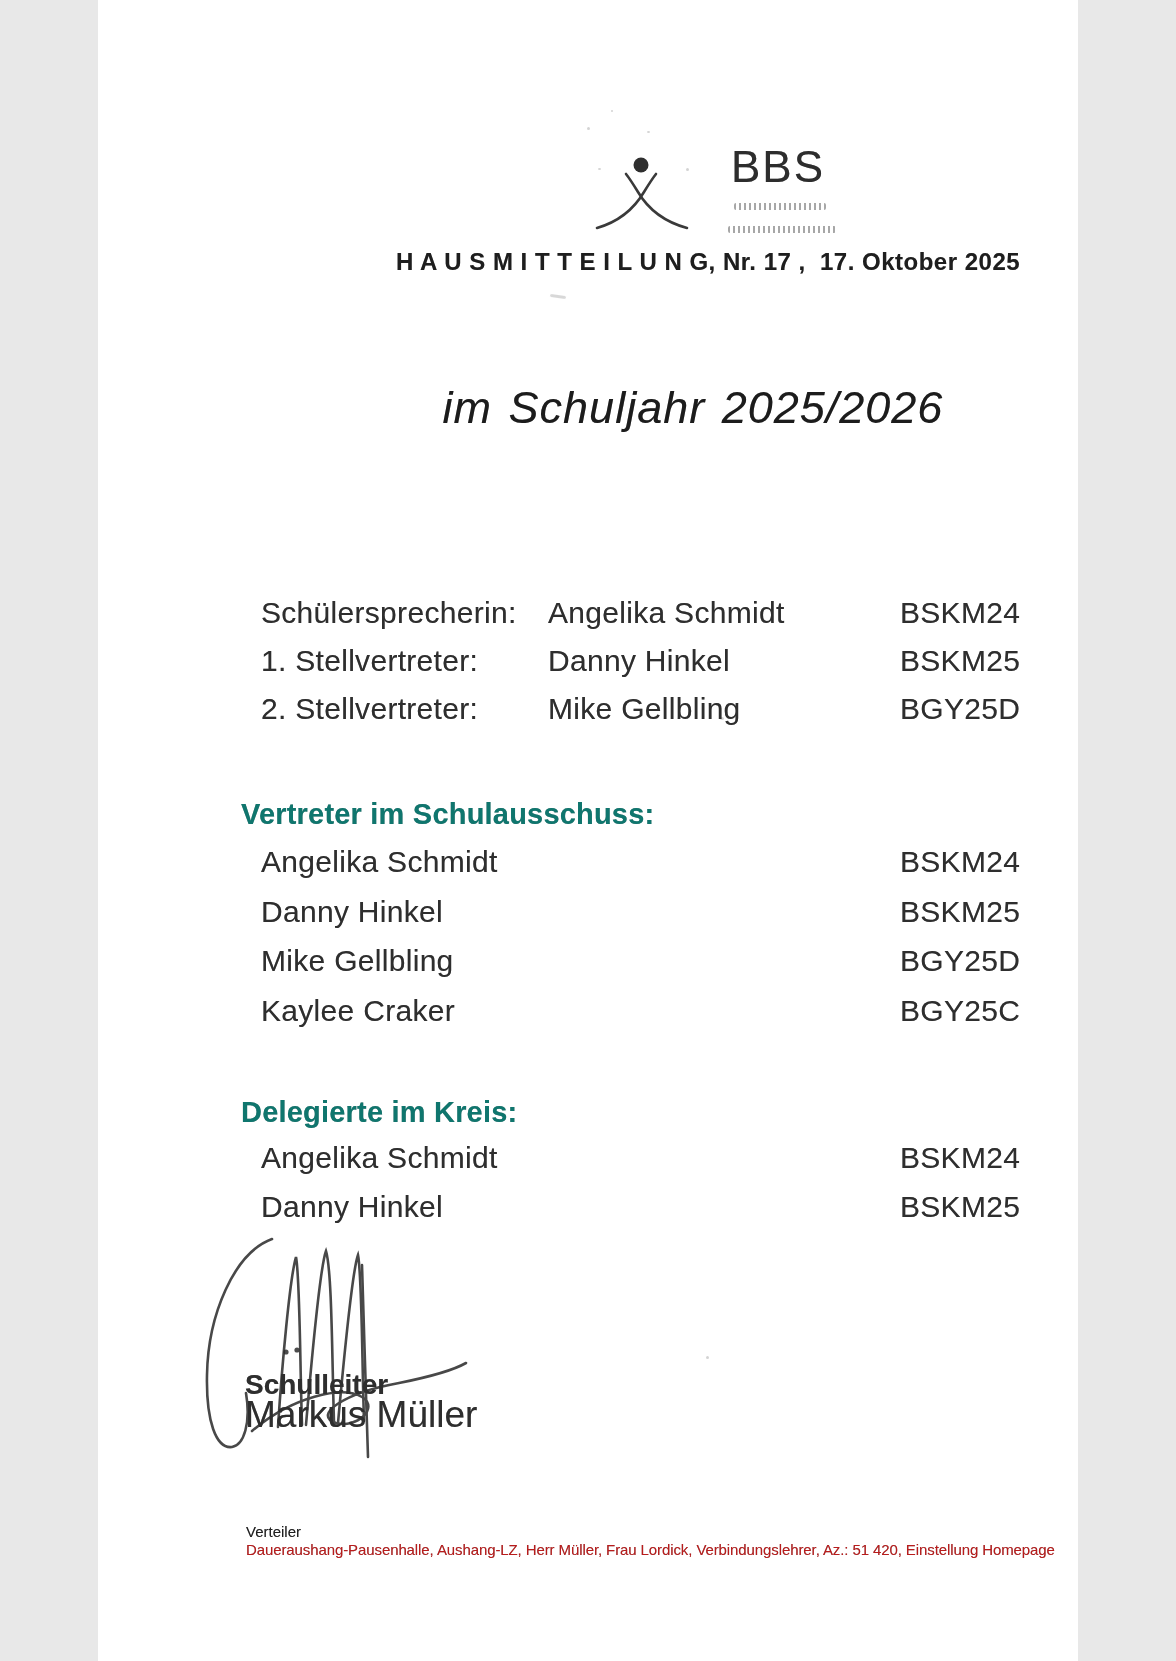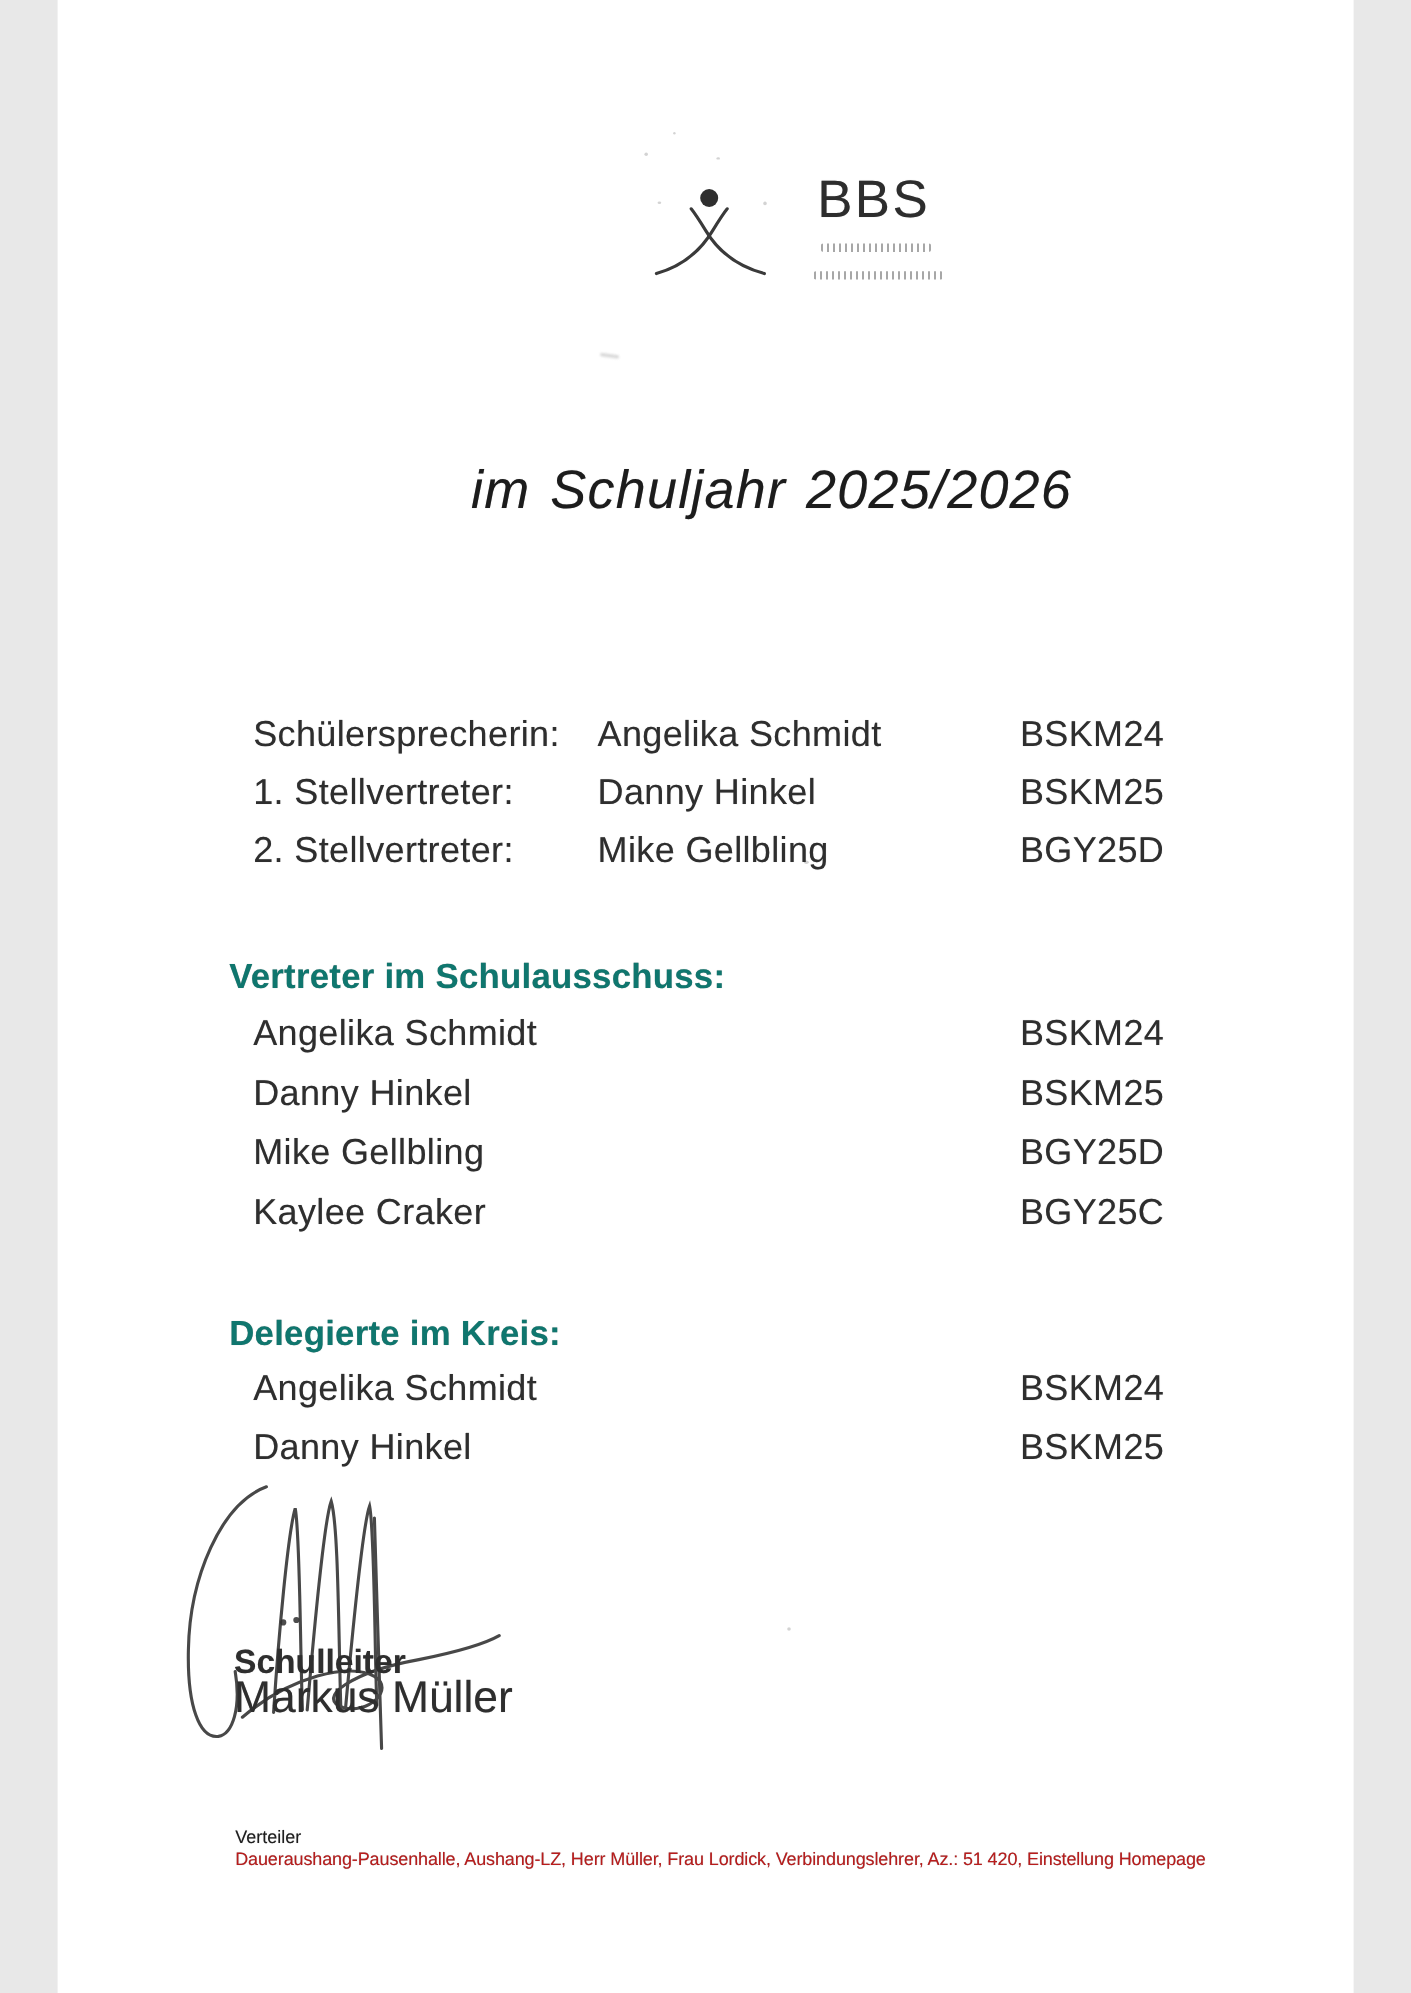--- a/index.html
+++ b/index.html
@@ -1,18 +1,18 @@
 <!DOCTYPE html>
 <html><head>
 <meta charset="utf-8">
 <style>
   html,body{margin:0;padding:0;background:#e8e8e8;}
   .page{
     position:relative;
-    width:1080px;height:1661px;
+    width:980px;height:1661px;
     background:#ffffff;
     margin:0 auto;
     overflow:hidden;
     font-family:"Liberation Sans", sans-serif;
     color:#2b2b2b;
   }
   .abs{position:absolute;}
   
   .ink{text-shadow:0 0 .6px rgba(20,20,20,.40);}
 
@@ -81,20 +81,21 @@
   <svg class="abs" style="left:494px;top:152px" width="100" height="82" viewBox="0 0 100 82">
     <circle cx="49" cy="13" r="7.5" fill="#2f2f2f"></circle>
     <path d="M5,76 Q36,67 52,40 Q60,27 64,22" fill="none" stroke="#3a3a3a" stroke-width="2.6" stroke-linecap="round"></path>
     <path d="M95,76 Q62,67 46,40 Q38,27 34,22" fill="none" stroke="#3a3a3a" stroke-width="2.6" stroke-linecap="round"></path>
   </svg>
 
   <div class="abs brand ink">BBS</div>
   <div class="abs logo-subline" style="left:636px;top:203px;width:92px"></div>
   <div class="abs logo-subline" style="left:630px;top:226px;width:108px"></div>
 
+  <div class="abs doc-line ink">H A U S M I T T E I L U N G, Nr. 17 ,  17. Oktober 2025</div>
 
   <div class="abs title-block ink">
     <div>im Schuljahr 2025/2026</div>
   </div>
 
   <div class="abs row body-text" style="top:596px">
     <span class="col-role ink">Schülersprecherin:</span>
     <span class="col-name ink">Angelika Schmidt</span>
     <span class="col-code ink">BSKM24</span>
   </div>

